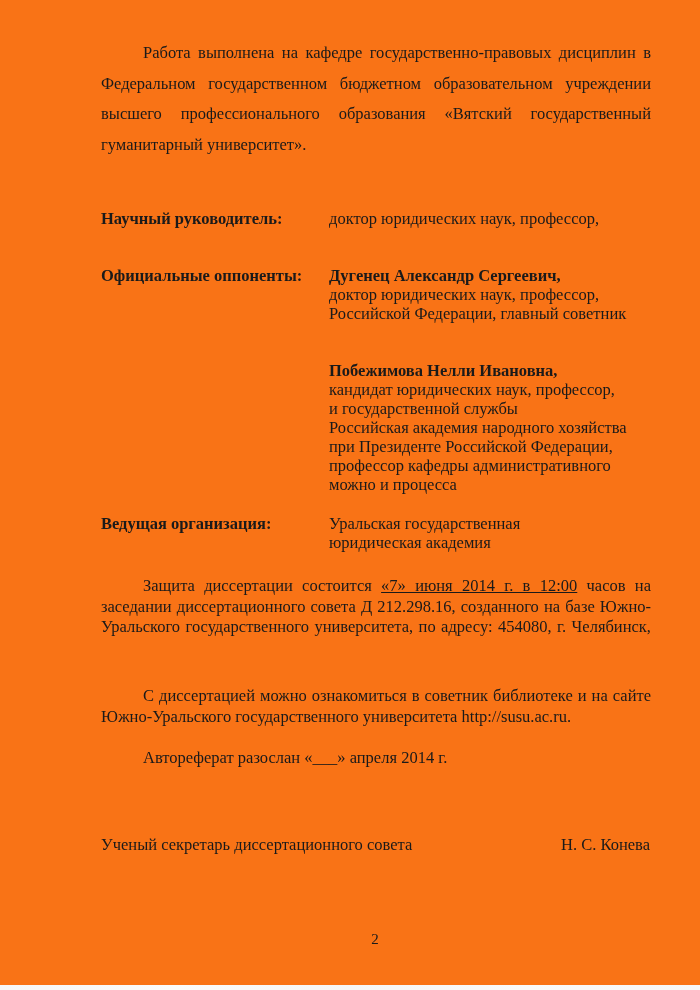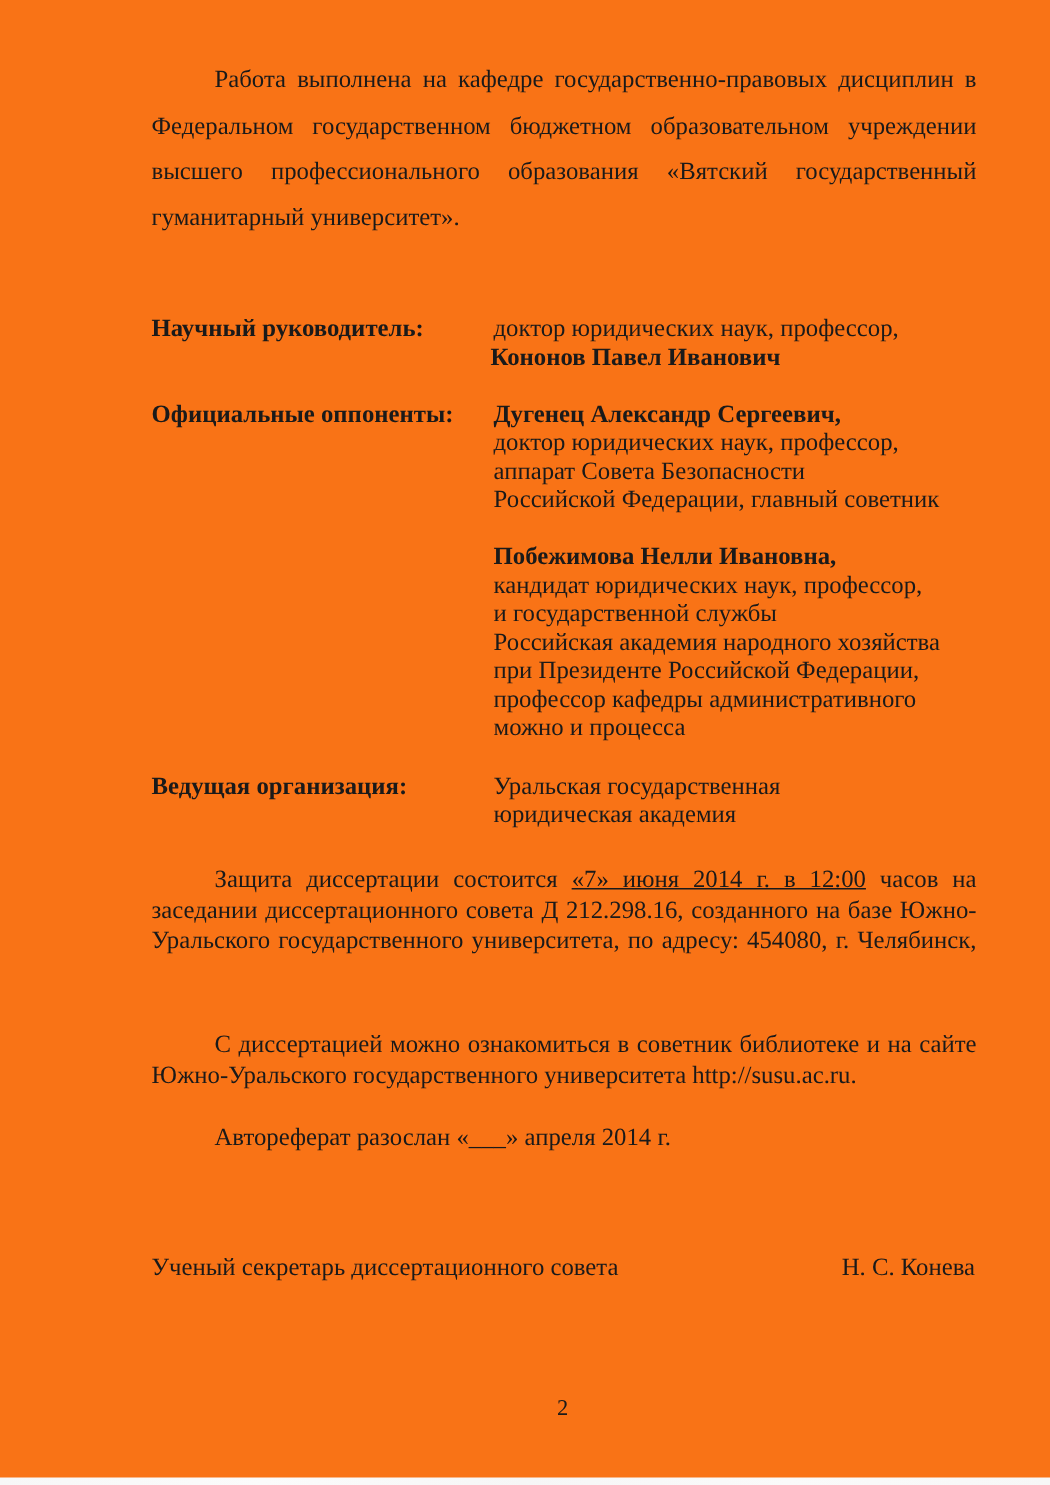--- a/index.html
+++ b/index.html
@@ -113,30 +113,28 @@
     <p class="indent just-last">Работа выполнена на кафедре государственно-правовых дисциплин в</p>
     <p class="just-last">Федеральном государственном бюджетном образовательном учреждении</p>
     <p class="just-last">высшего профессионального образования «Вятский государственный</p>
     <p>гуманитарный университет».</p>
   </div>
 
   <div class="row" style="top:209px;">
     <div class="label">Научный руководитель:</div>
     <div class="value">
       <div>доктор юридических наук, профессор,</div>
-      <div class="bold shift-left">Кононов Павел Иванович</div>
     </div>
   </div>
 
   <div class="row" style="top:266px;">
     <div class="label">Официальные оппоненты:</div>
     <div class="value">
       <div class="bold">Дугенец Александр Сергеевич,</div>
       <div>доктор юридических наук, профессор,</div>
-      <div>аппарат Совета Безопасности</div>
       <div>Российской Федерации, главный советник</div>
     </div>
   </div>
 
   <div class="row" style="top:361px;">
     <div class="value">
       <div class="bold">Побежимова Нелли Ивановна,</div>
       <div>кандидат юридических наук, профессор,</div>
       <div>и государственной службы</div>
       <div>Российская академия народного хозяйства</div>

